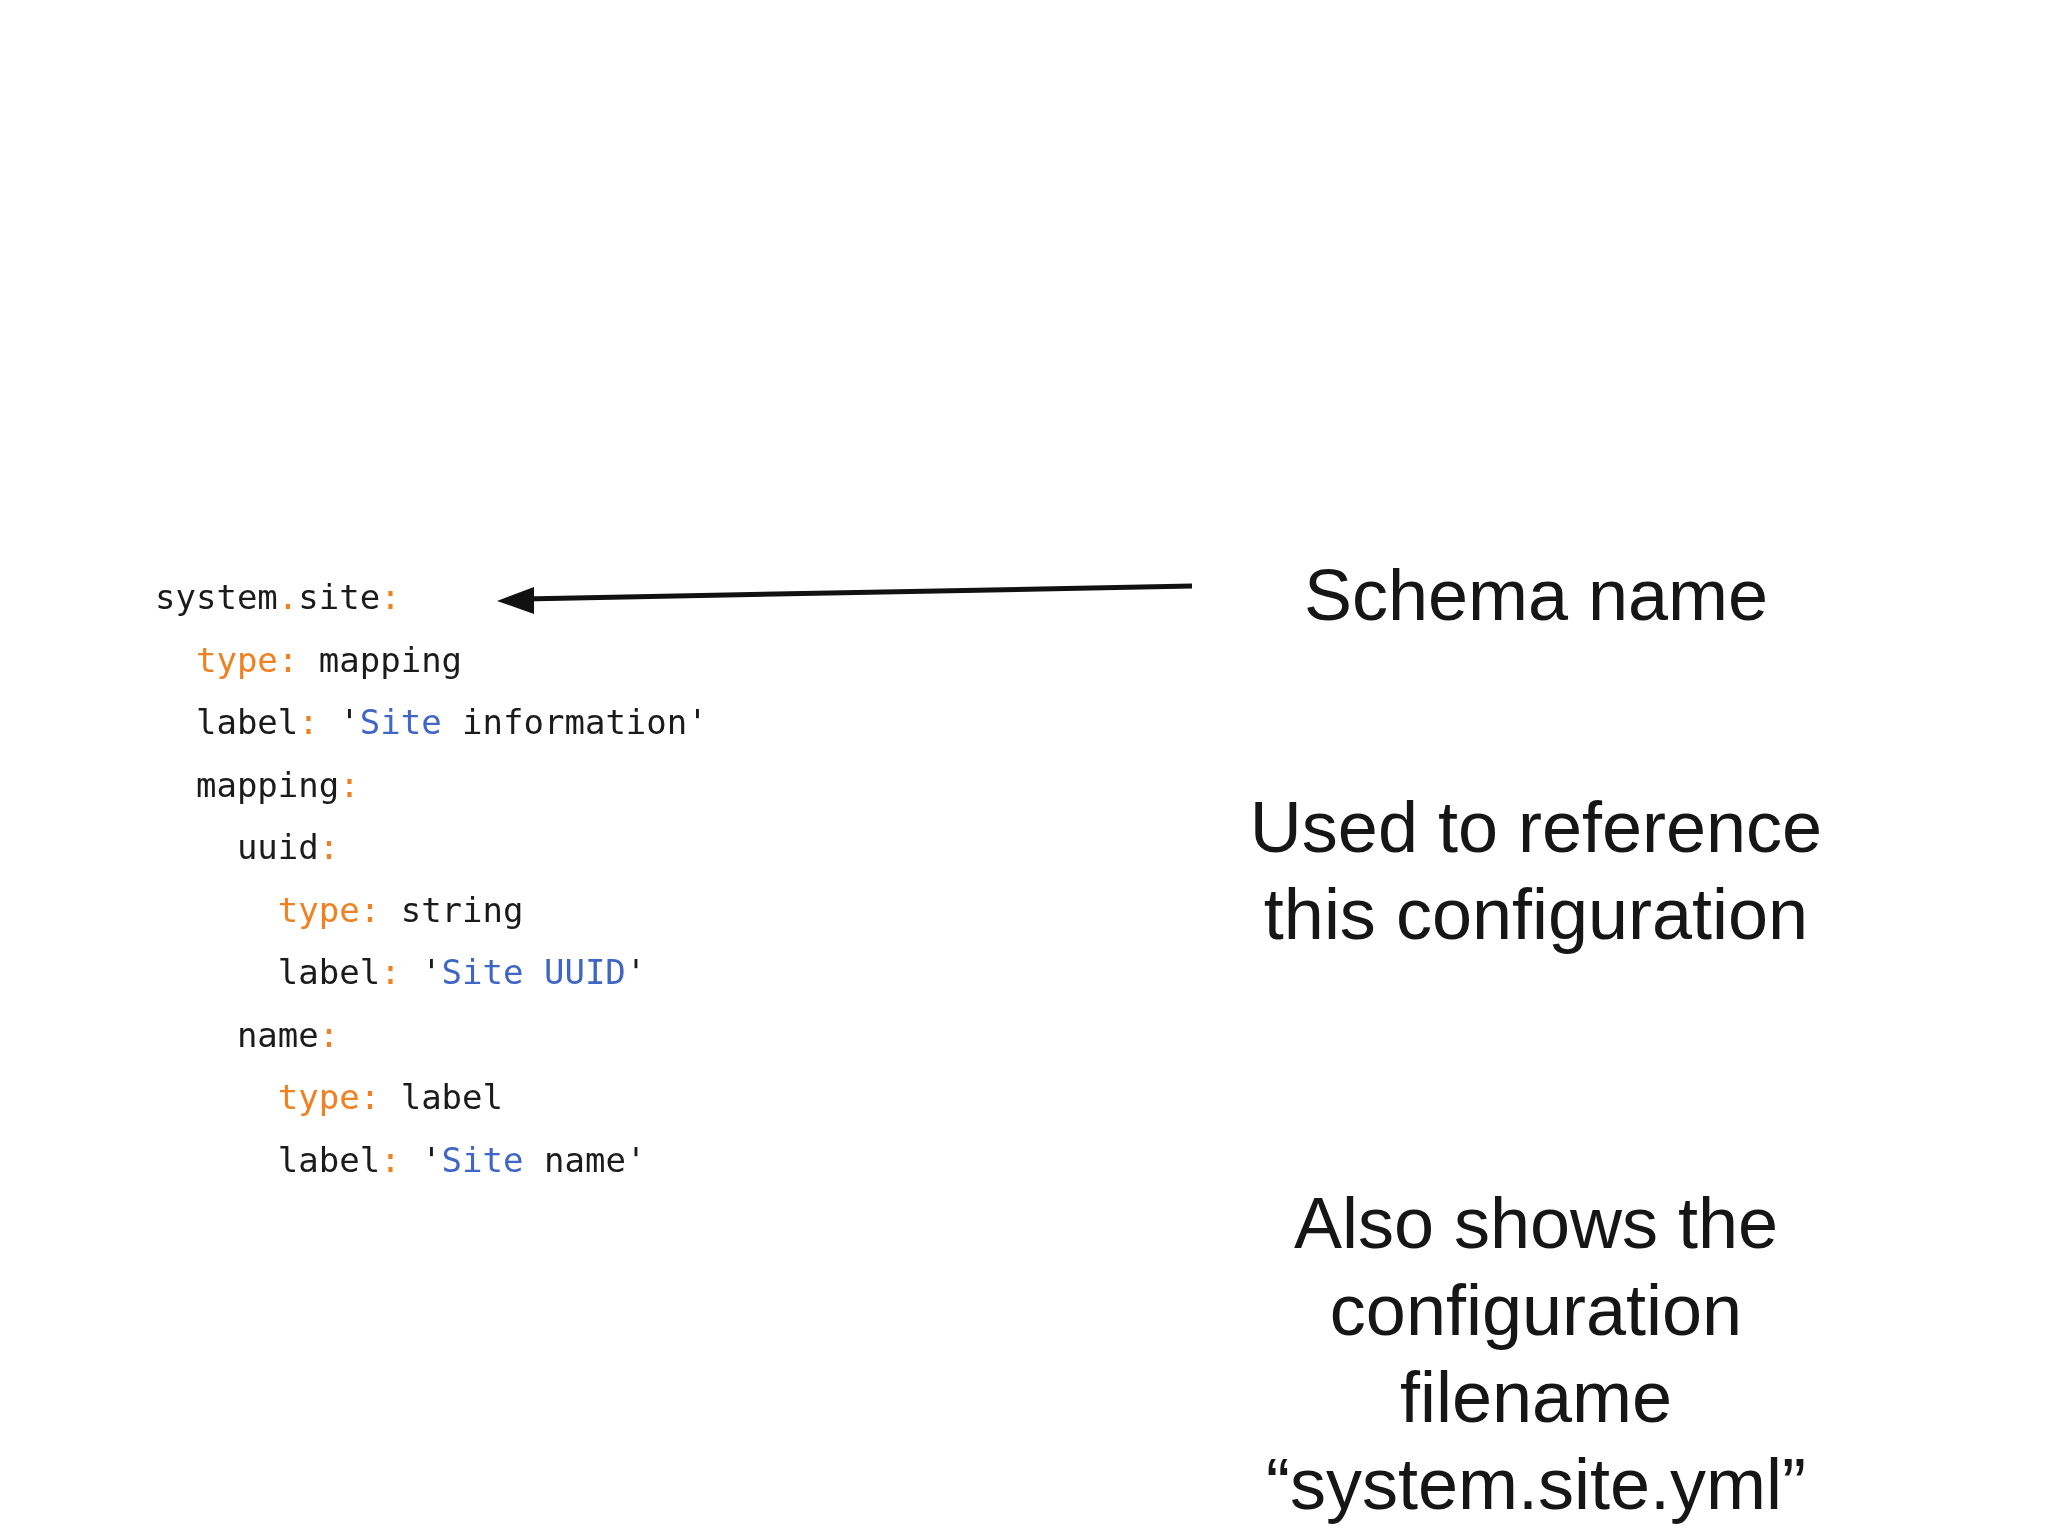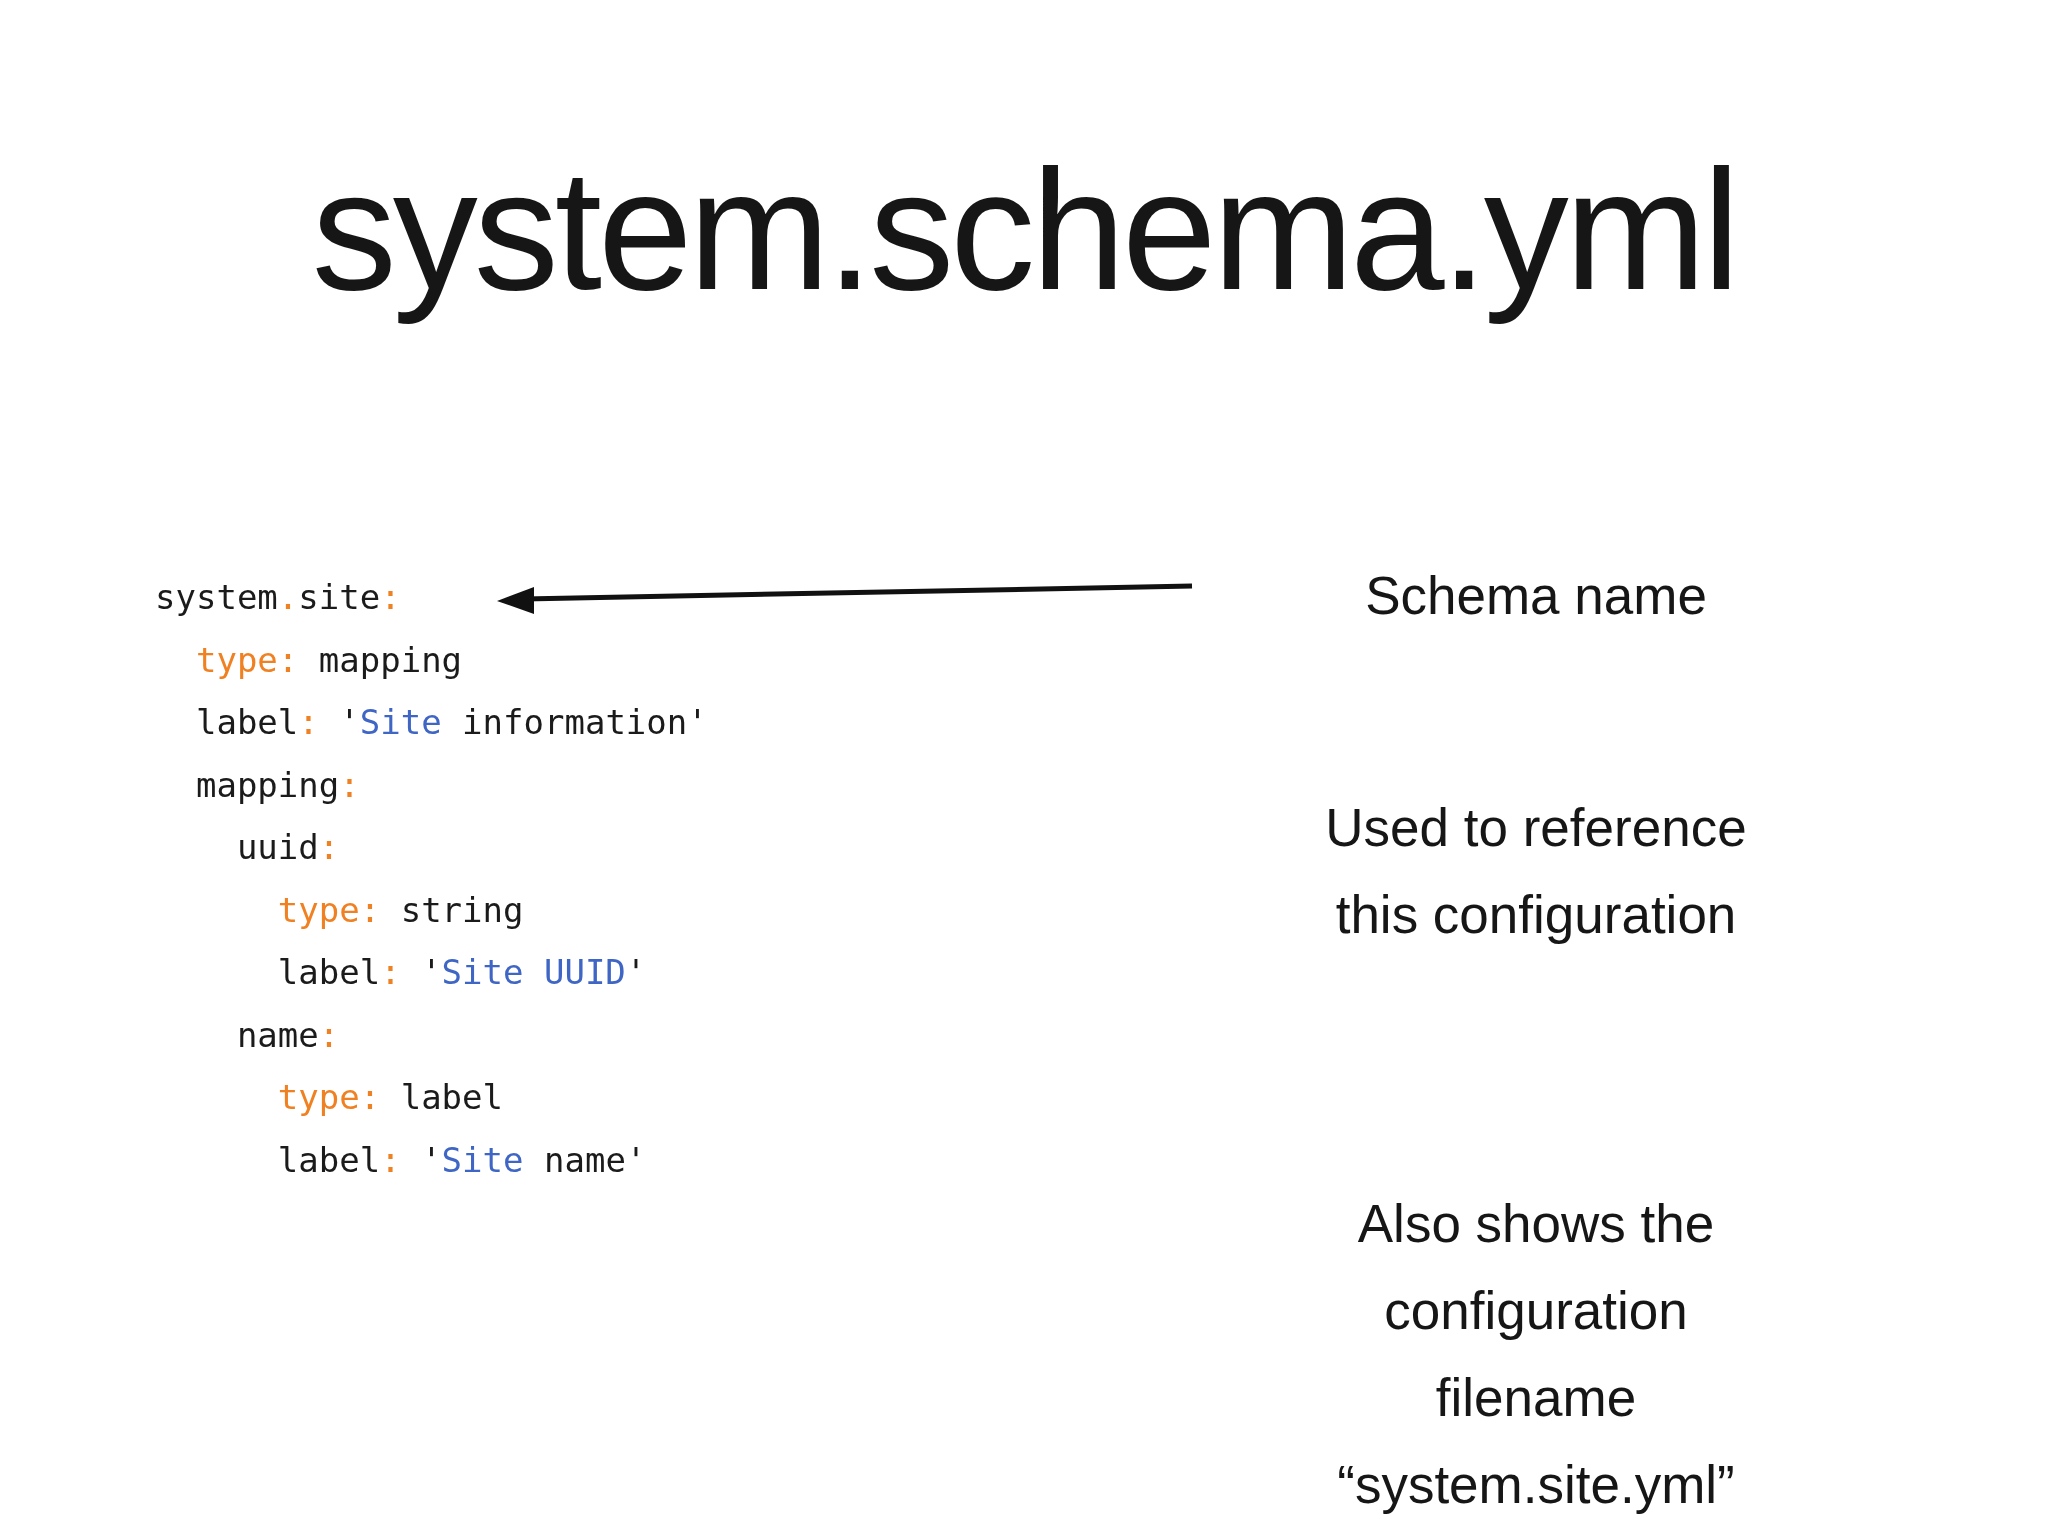--- a/index.html
+++ b/index.html
@@ -40,21 +40,21 @@
   }
   .code-line { white-space: pre; }
   .tok-p { color: var(--c-code, #1b1b1b); }
   .tok-o { color: var(--c-orange, #f08122); }
   .tok-b { color: var(--c-blue, #3f66c5); }
   .annotation {
     position: absolute;
     left: 1228px;
     width: 616px;
     text-align: center;
-    font-size: 53px;
+    font-size: 72px;
     font-weight: 300;
     color: var(--c-text, #161616);
     line-height: 87px;
     white-space: pre-line;
   }
   .annotation-schema-name { top: 552px; }
   .annotation-reference   { top: 784px; }
   .annotation-filename    { top: 1180px; }
   .arrow-overlay {
     position: absolute;
@@ -63,21 +63,20 @@
     width: 2048px;
     height: 1536px;
     pointer-events: none;
   }
 </style>
 </head>
 <body>
 
 <div class="slide">
 
-  <div class="slide-title">system.schema.yml</div>
 
   <div class="code-block"><div class="code-line"><span class="tok-p">system</span><span class="tok-o">.</span><span class="tok-p">site</span><span class="tok-o">:</span></div><div class="code-line"><span class="tok-p">  </span><span class="tok-o">type:</span><span class="tok-p"> mapping</span></div><div class="code-line"><span class="tok-p">  label</span><span class="tok-o">:</span><span class="tok-p"> '</span><span class="tok-b">Site</span><span class="tok-p"> information'</span></div><div class="code-line"><span class="tok-p">  mapping</span><span class="tok-o">:</span></div><div class="code-line"><span class="tok-p">    uuid</span><span class="tok-o">:</span></div><div class="code-line"><span class="tok-p">      </span><span class="tok-o">type:</span><span class="tok-p"> string</span></div><div class="code-line"><span class="tok-p">      label</span><span class="tok-o">:</span><span class="tok-p"> '</span><span class="tok-b">Site UUID</span><span class="tok-p">'</span></div><div class="code-line"><span class="tok-p">    name</span><span class="tok-o">:</span></div><div class="code-line"><span class="tok-p">      </span><span class="tok-o">type:</span><span class="tok-p"> label</span></div><div class="code-line"><span class="tok-p">      label</span><span class="tok-o">:</span><span class="tok-p"> '</span><span class="tok-b">Site</span><span class="tok-p"> name'</span></div></div>
 
   <svg class="arrow-overlay" viewBox="0 0 2048 1536" xmlns="http://www.w3.org/2000/svg" aria-hidden="true">
     <line x1="1192" y1="586" x2="524" y2="599" stroke="#111111" stroke-width="5"></line>
     <polygon points="497,601 534,587 534,614" fill="#111111"></polygon>
   </svg>
 
   <div class="annotation annotation-schema-name">Schema name</div>
 

